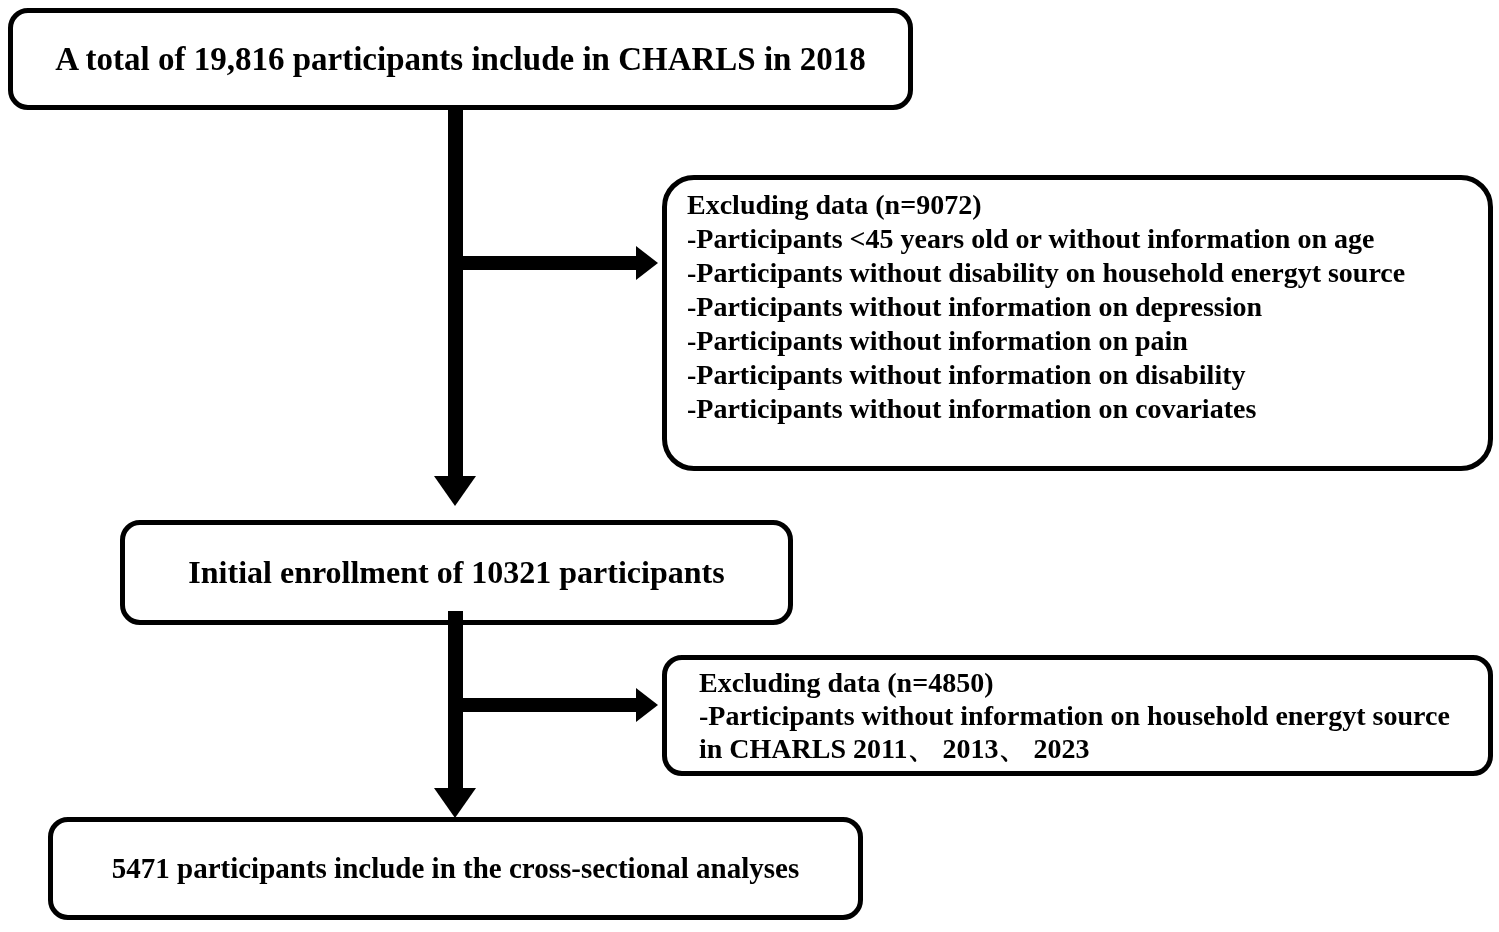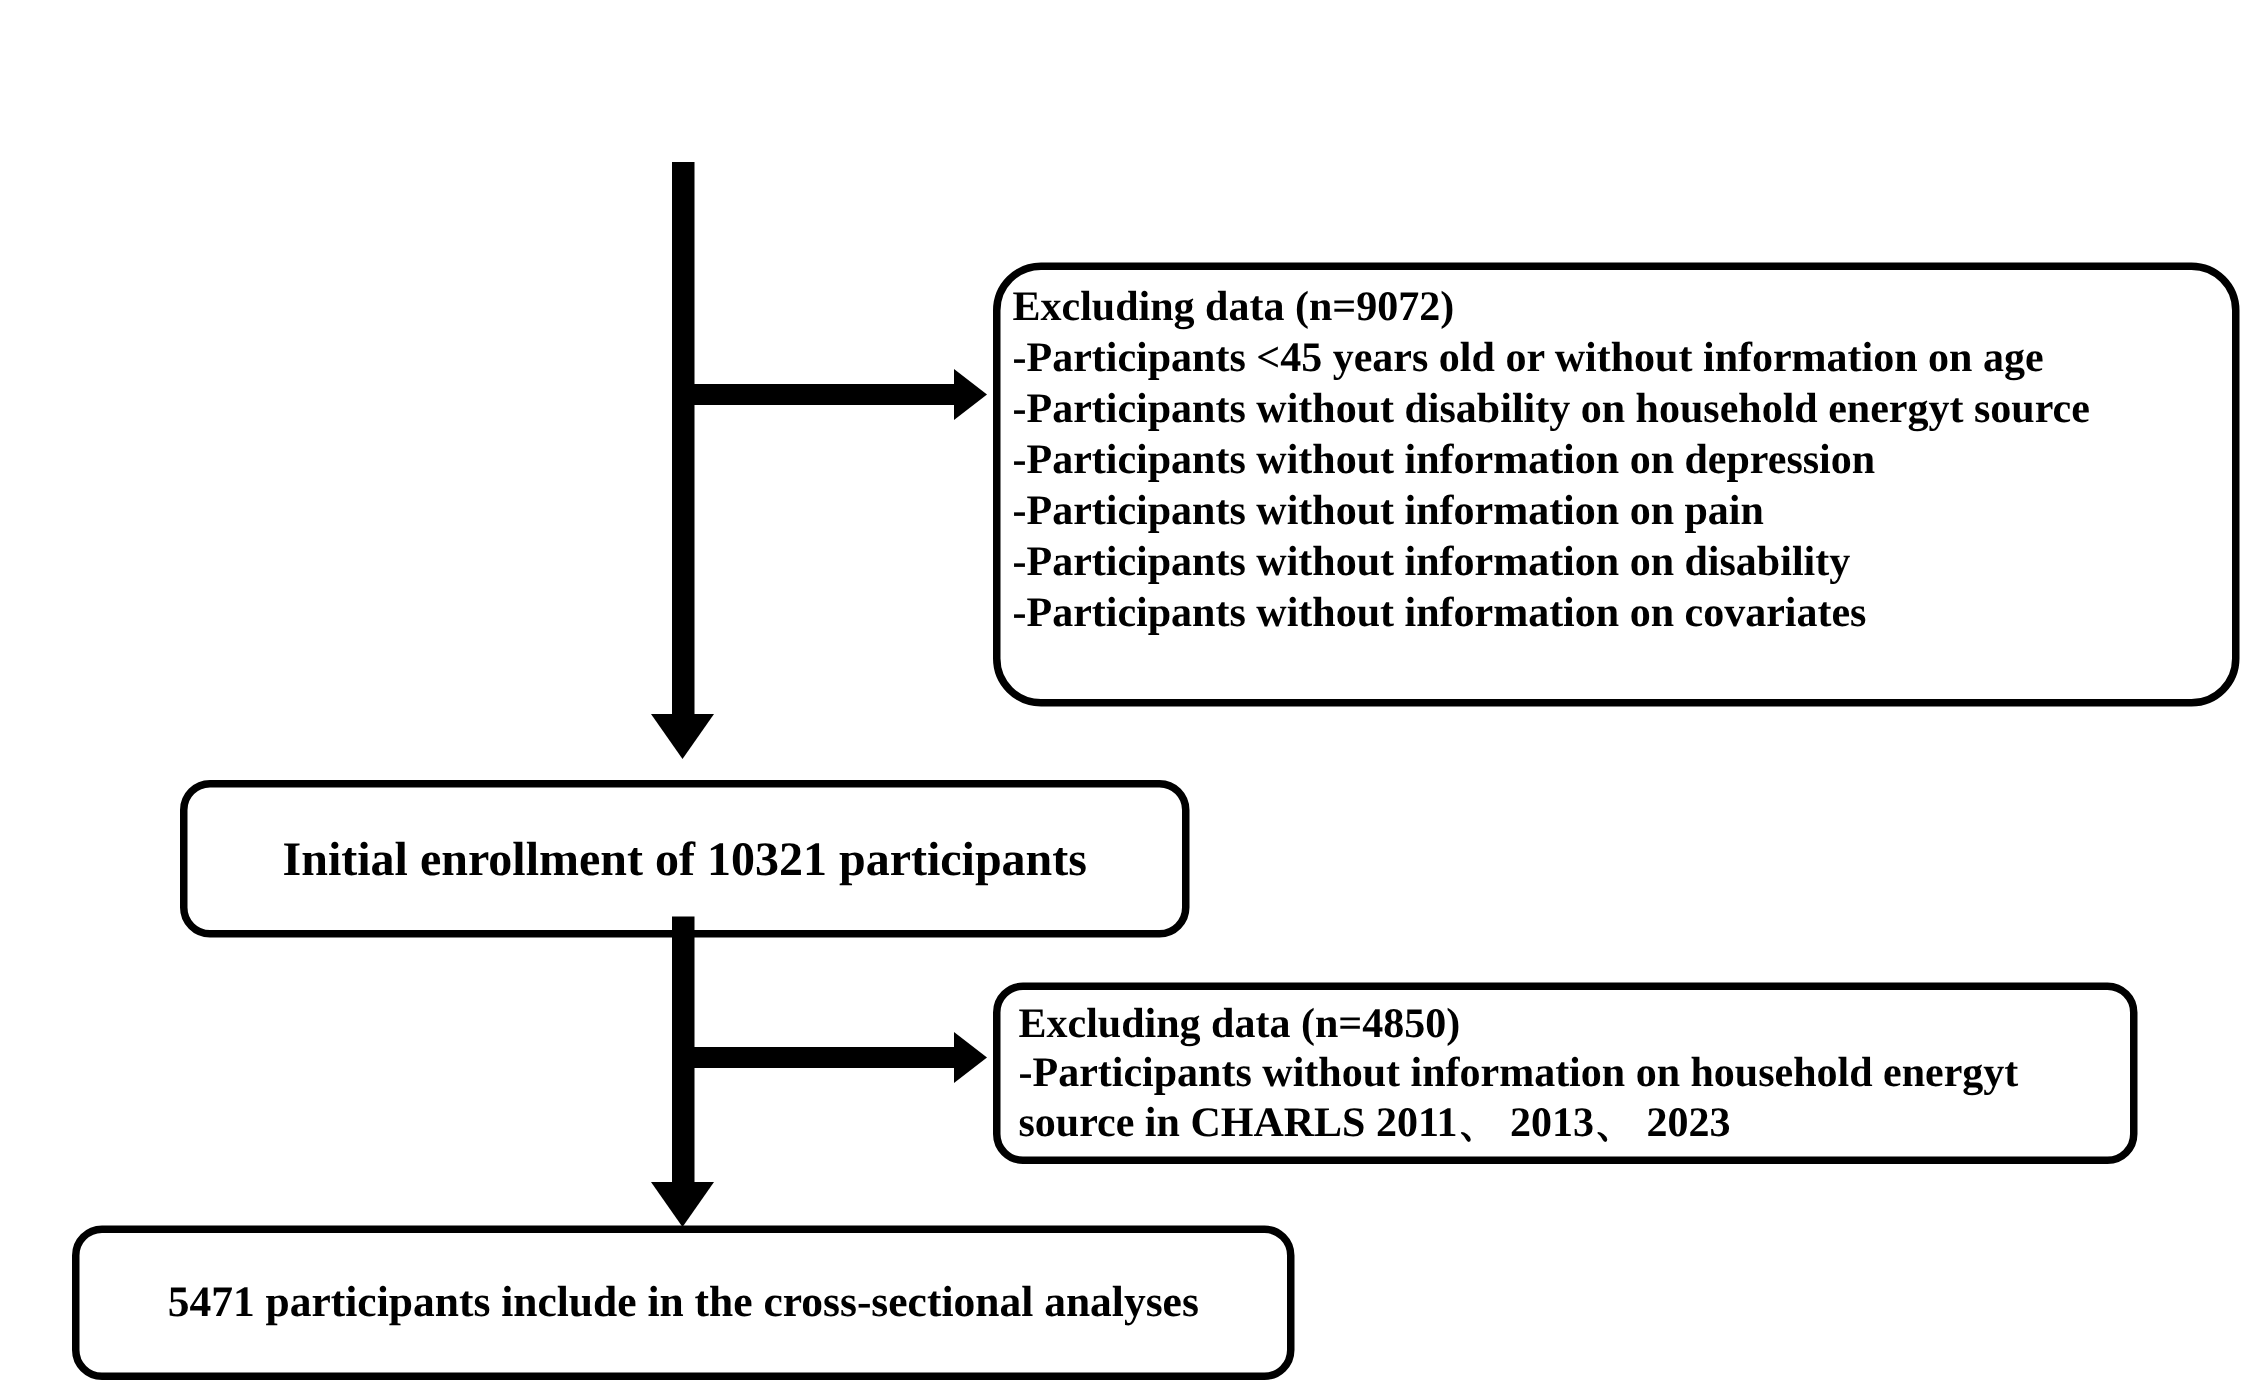--- a/index.html
+++ b/index.html
@@ -46,42 +46,45 @@
     width: 0;
     height: 0;
     border-top: 17px solid transparent;
     border-bottom: 17px solid transparent;
     border-left: 22px solid #000000;
   }
 
   
   #box-total   { left: 8px;   top: 8px;   width: 905px; height: 102px; border-radius: 20px; font-size: 33px; }
   #box-excl1   { left: 662px; top: 175px; width: 831px; height: 296px; border-radius: 32px;
-                 font-size: 28px; line-height: 34px; padding: 8px 8px; text-align: left; }
+                 font-size: 28px; line-height: 34px; padding: 8px 20px; text-align: left; }
   #box-initial { left: 120px; top: 520px; width: 673px; height: 105px; border-radius: 20px; font-size: 32px; }
-  #box-excl2   { left: 662px; top: 655px; width: 763px; height: 121px; border-radius: 20px;
-                 font-size: 28px; line-height: 33px; padding: 6px 12px; text-align: left; }
+  #box-excl2   { left: 662px; top: 655px; width: 831px; height: 121px; border-radius: 20px;
+                 font-size: 28px; line-height: 33px; padding: 6px 32px; text-align: left; }
   #box-final   { left: 48px;  top: 817px; width: 815px; height: 103px; border-radius: 20px; font-size: 29px; font-family: Liberation Serif, serif; }
 
   
   #vline1    { left: 448px; top: 108px; width: 15px; height: 368px; }
   #head-down1{ left: 434px; top: 476px; }
   #hbar1     { left: 455px; top: 256px; width: 183px; height: 14px; }
   #head-right1{ left: 636px; top: 246px; }
 
   #vline2    { left: 448px; top: 611px; width: 15px; height: 177px; }
   #head-down2{ left: 434px; top: 788px; }
   #hbar2     { left: 455px; top: 698px; width: 183px; height: 14px; }
   #head-right2{ left: 636px; top: 688px; }
 </style>
 </head>
 <body>
 
 <div class="canvas">
 
+  <div class="box center-box" id="box-total">
+    <span>A total of 19,816 participants include in CHARLS in 2018</span>
+  </div>
 
   <div class="line" id="vline1"></div>
   <div class="tri-down" id="head-down1"></div>
 
   <div class="line" id="hbar1"></div>
   <div class="tri-right" id="head-right1"></div>
 
   <div class="box" id="box-excl1">
     <div>Excluding data (n=9072)</div>
     <div>-Participants &lt;45 years old or without information on age</div>

